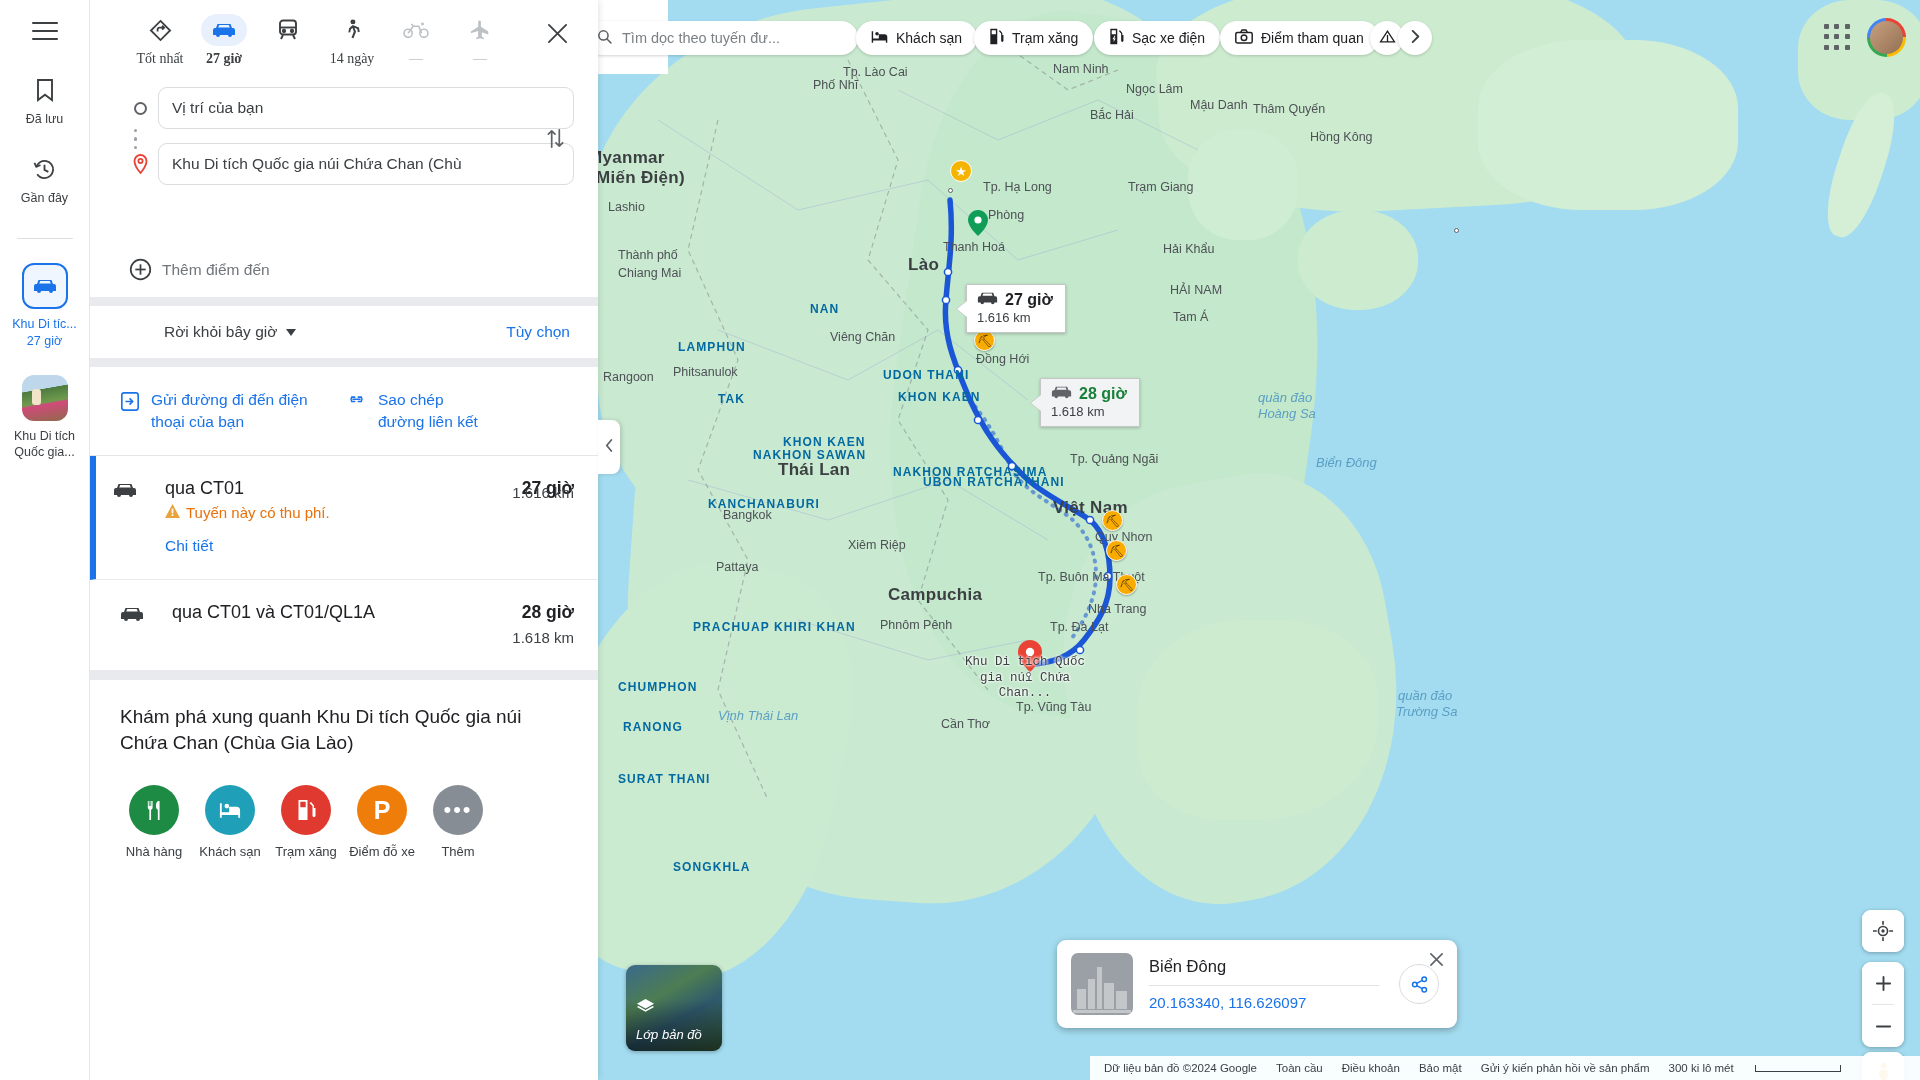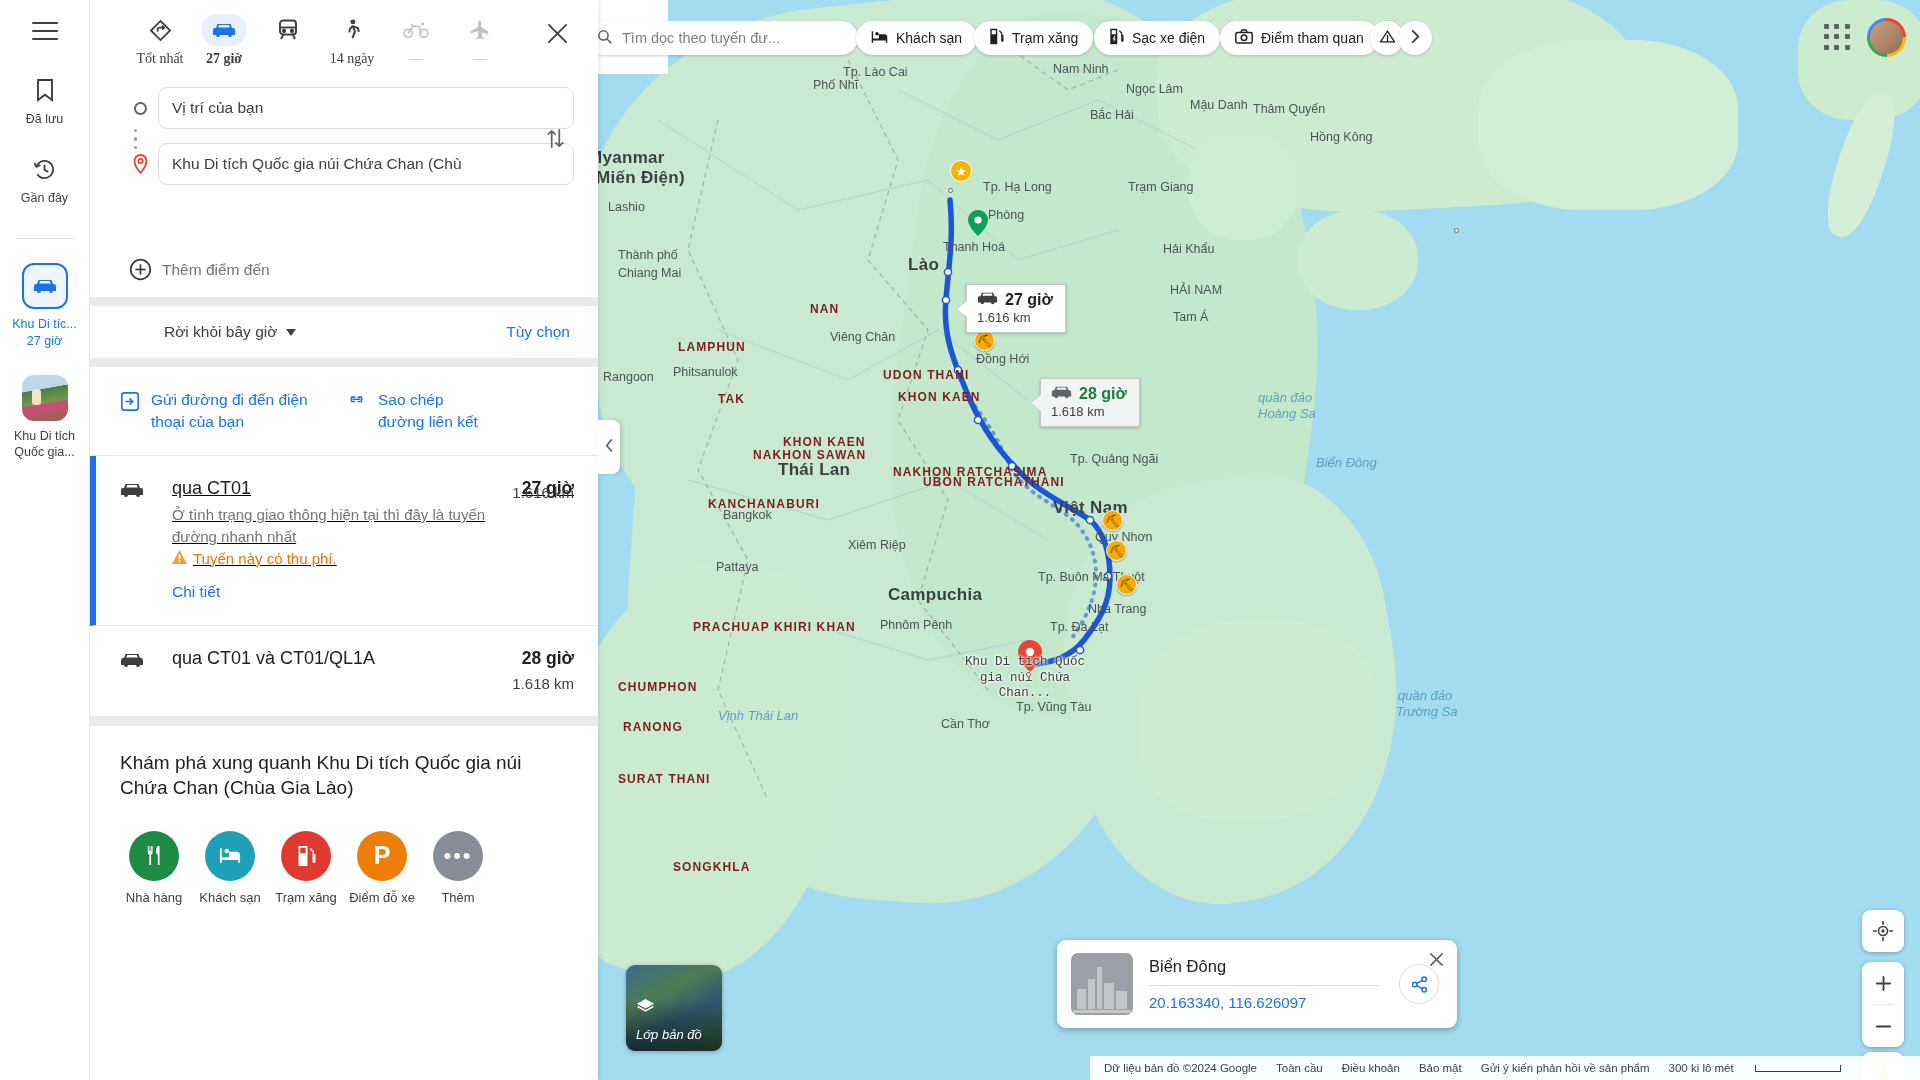--- a/index.html
+++ b/index.html
@@ -50,21 +50,21 @@
 
   .map-label {
     position: absolute;
     font-family: "Liberation Sans", sans-serif;
     color: #5a5f63;
     white-space: nowrap;
     pointer-events: none;
     user-select: none;
   }
   .lbl-country { font-size: 17px; font-weight: bold; color: #3c4043; letter-spacing: .3px; }
-  .lbl-region  { font-size: 12px; font-weight: bold; color: #7f1d1d; letter-spacing: 1.1px; }
+  .lbl-region  { font-size: 12px; font-weight: bold; color: #0369a1; letter-spacing: 1.1px; }
   .lbl-city    { font-size: 12.5px; color: #4d5156; }
   .lbl-sea     { font-size: 13px; color: #5b9fc4; font-style: italic; }
 
   .city-dot {
     position: absolute; width: 5px; height: 5px; border-radius: 50%;
     border: 1.4px solid #5f6368; background: #fff;
   }
 
   
   #routeSvg { position: absolute; left:0; top:0; width: 1322px; height: 1080px; }
@@ -270,21 +270,21 @@
   .share-item { display:flex; gap: 11px; cursor:pointer; align-items: flex-start; }
   .share-ico { color: #1a73e8; font-size: 19px; flex-shrink: 0; margin-top: 2px; }
   .share-txt { font-size: 15.5px; color: #1a73e8; line-height: 1.42; }
   .share-1 { width: 200px; }
   .share-2 { width: 140px; }
 
   .route-item {
     display:flex; padding: 22px 24px 24px 30px; position: relative; cursor:pointer;
     border-bottom: 1px solid #e8eaed;
   }
-  .route-item.selected { border-left: 6px solid #1a73e8; padding-left: 24px; text-decoration: underline; }
+  .route-item.selected { border-left: 6px solid #1a73e8; padding-left: 17px; }
   .route-ico { width: 52px; flex-shrink: 0; font-size: 21px; color: #3c4043; padding-top: 1px; }
   .route-body { flex: 1; }
   .route-head { display:flex; justify-content: space-between; align-items: baseline; }
   .route-name { font-size: 18px; color: #202124; }
   .route-time { font-size: 17.5px; font-weight: bold; color: #202124; white-space: nowrap; }
   .route-desc { font-size: 15px; color: #70757a; line-height: 1.45; margin-top: 5px;
     padding-right: 72px; position: relative; }
   .route-dist { font-size: 15px; color: #3c4043; position: absolute; right: 0; top: -22px; }
   .route-toll { font-size: 15px; color: #e8710a; margin-top: 2px; display:flex; align-items:center; gap: 6px; }
   .route-details { font-size: 15.5px; color: #1a73e8; margin-top: 16px; display:inline-block; }
@@ -839,21 +839,20 @@
         <svg width="24" height="16" viewBox="0 0 24 16" fill="#3c4043">
             <path d="M4 6l1.5-4h13L20 6h1a2 2 0 012 2v5h-3a2 2 0 11-4 0H8a2 2 0 11-4 0H1V8a2 2 0 012-2h1zm2.2-.5h11.6l-1-2.6H7.2l-1 2.6z"></path>
           </svg>
       </div>
       <div class="route-body">
         <div class="route-head">
           <span class="route-name">qua CT01</span>
           <span class="route-time">27 giờ</span>
         </div>
         <div class="route-desc">
-          <span>Ở tình trạng giao thông hiện tại thì đây là tuyến đường nhanh nhất</span>
           <span class="route-dist">1.616 km</span>
         </div>
         <div class="route-toll">
           <span>
             <svg width="15" height="14" viewBox="0 0 16 15" fill="#e8a33d">
                 <path d="M8 0l8 15H0L8 0z"></path>
                 <rect x="7.1" y="5" width="1.8" height="5" fill="#fff"></rect>
                 <rect x="7.1" y="11" width="1.8" height="1.8" fill="#fff"></rect>
               </svg>
           </span>

